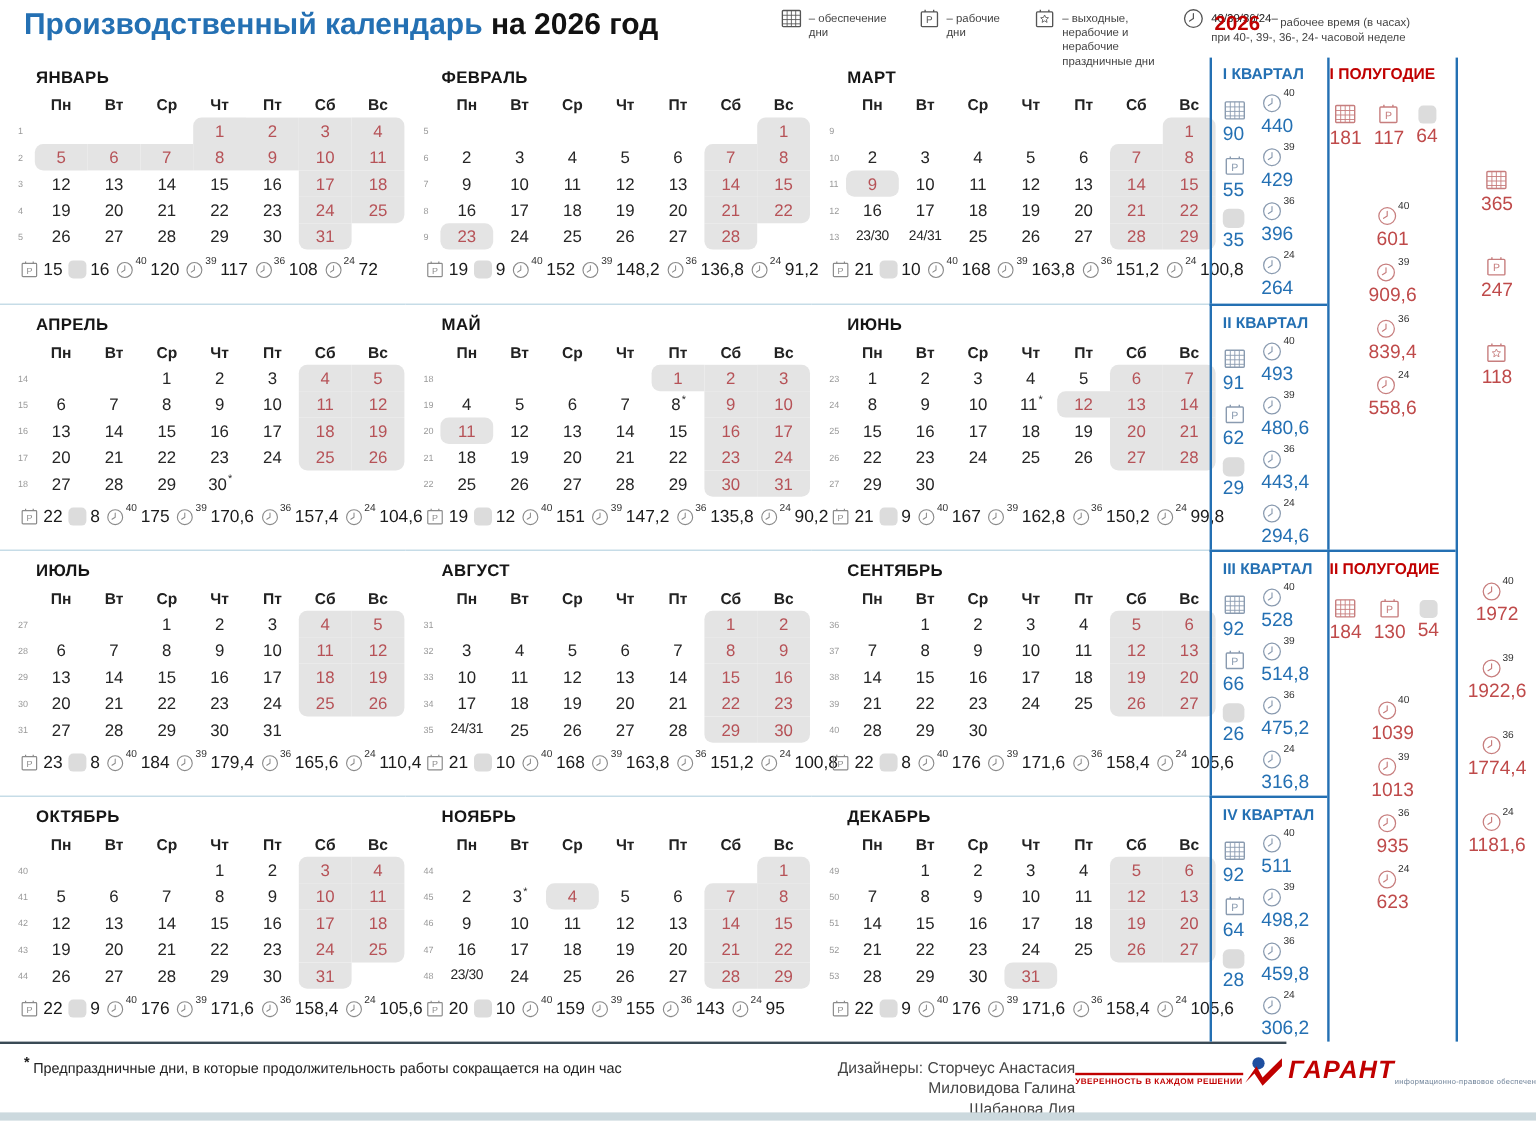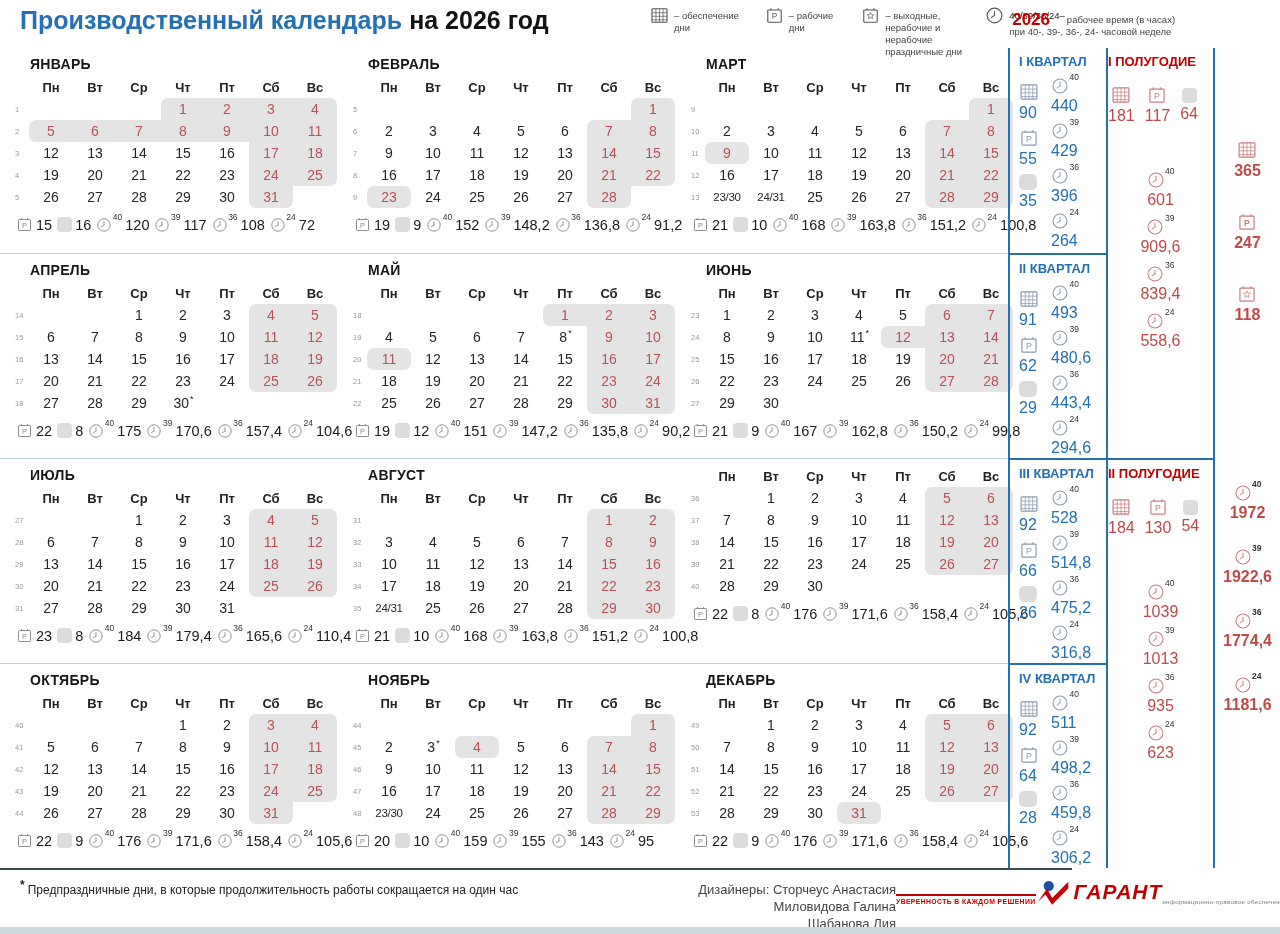--- a/index.html
+++ b/index.html
@@ -1586,20 +1586,21 @@
                 <circle cx="12" cy="12" r="9.3" fill="none" stroke="currentColor" stroke-width="1.4"></circle>
                 <path d="M12 12V6.8M12 12l-4 2.6" stroke="currentColor" stroke-width="1.3" fill="none" stroke-linecap="round"></path>
               </svg>
               <sup>24</sup>
             </span>
             <span class="st-val ">100,8</span>
           </span>
         </div>
       </div>
       <div class="month row-sep" style="grid-area: 3 / 3;">
+        <div class="m-name">СЕНТЯБРЬ</div>
         <div class="m-grid">
           <div class="wk-num"></div>
           <div class="d-head">Пн</div>
           <div class="d-head">Вт</div>
           <div class="d-head">Ср</div>
           <div class="d-head">Чт</div>
           <div class="d-head">Пт</div>
           <div class="d-head">Сб</div>
           <div class="d-head">Вс</div>
           <div class="wk-num">36</div>
@@ -2729,21 +2730,21 @@
               <svg viewBox="0 0 24 24">
                 <circle cx="12" cy="12" r="9.3" fill="none" stroke="currentColor" stroke-width="1.4"></circle>
                 <path d="M12 12V6.8M12 12l-4 2.6" stroke="currentColor" stroke-width="1.3" fill="none" stroke-linecap="round"></path>
               </svg>
               <sup>24</sup>
             </span>
             <span class="q-val">623</span>
           </div>
         </div>
       </div>
-      <div class="yr" style="grid-area: 1 / 6 / span 4; font-weight: bold;">
+      <div class="yr" style="grid-area: 1 / 6 / span 4;">
         <div class="yr-counts">
           <div class="qv-item">
             <span class="ico">
               <svg viewBox="0 0 24 24">
                 <rect x="2.5" y="3.5" width="19" height="17" rx="1" fill="none" stroke="currentColor" stroke-width="1.4"></rect>
                 <path d="M2.5 8.5h19M2.5 13h19M2.5 17.5h19M7.5 3.5v17M12 3.5v17M16.5 3.5v17" stroke="currentColor" stroke-width="0.9" fill="none"></path>
               </svg>
             </span>
             <span class="q-val">365</span>
           </div>

